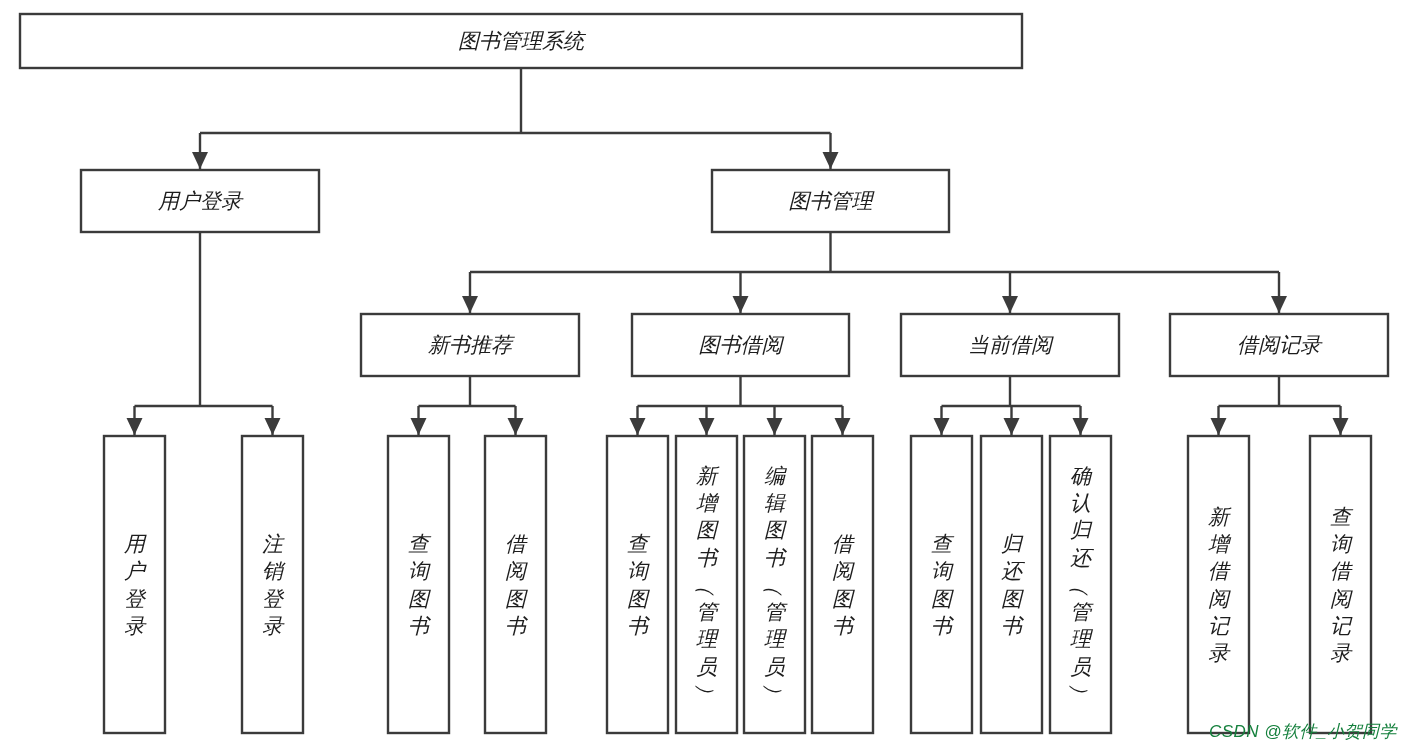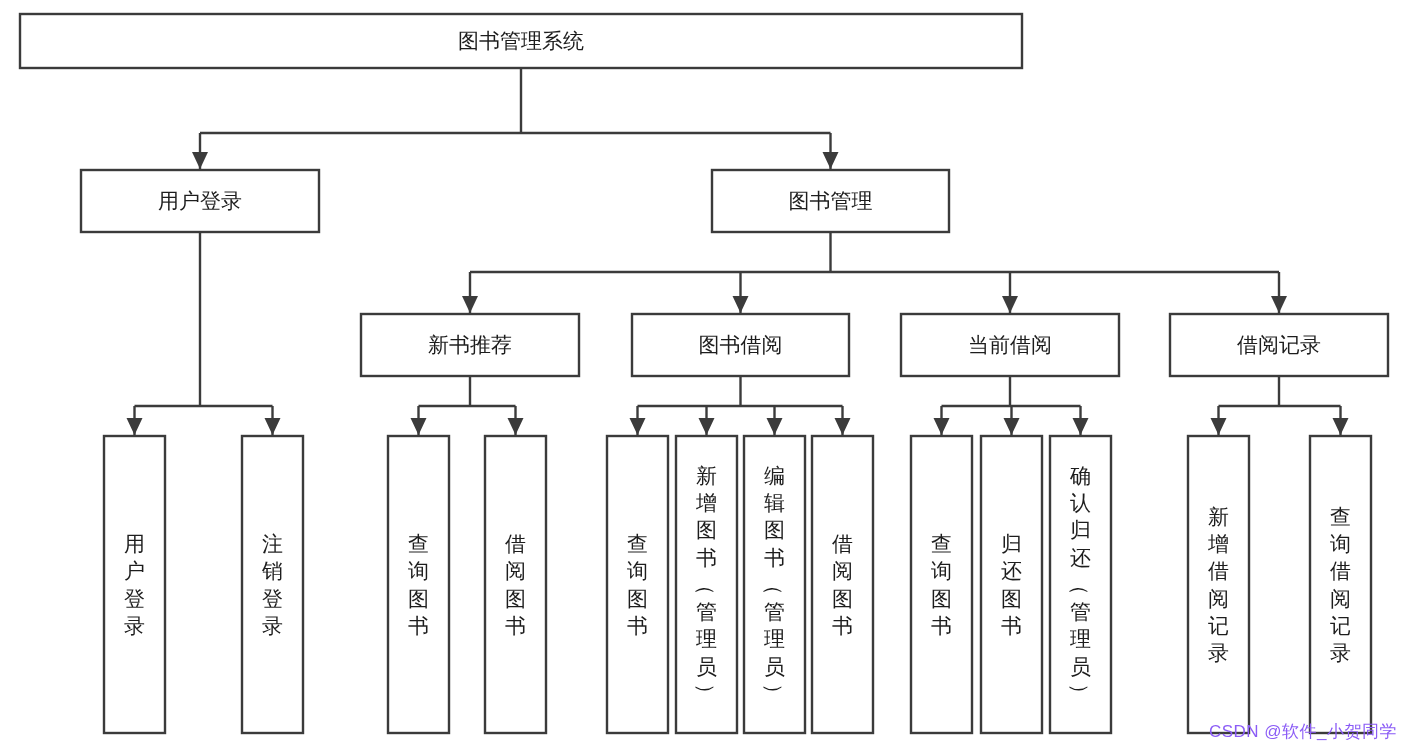--- a/index.html
+++ b/index.html
@@ -12,20 +12,21 @@
     height: 747px;
     font-family: "Liberation Sans", "DejaVu Sans", sans-serif;
     overflow: hidden;
     position: relative;
   }
   #diagram-root {
     position: relative;
     width: 1405px;
     height: 747px;
     background: #ffffff;
+    font-style: italic;
   }
   svg#tree-svg {
     position: absolute;
     left: 0;
     top: 0;
     width: 1405px;
     height: 747px;
   }
   .node-box {
     fill: #ffffff;
@@ -70,21 +71,21 @@
   .vtext-wrap span.glyph.rot {
     display: block;
     transform: rotate(90deg);
   }
   .watermark {
     position: absolute;
     right: 8px;
     bottom: 4px;
     font-family: "Liberation Sans", "DejaVu Sans", sans-serif;
     font-size: 17px;
-    color: #8b5cf6;
+    color: #15803d;
     letter-spacing: 0.5px;
     white-space: nowrap;
     pointer-events: none;
   }
 </style>
 </head>
 <body>
 
 <div id="diagram-root">
 

